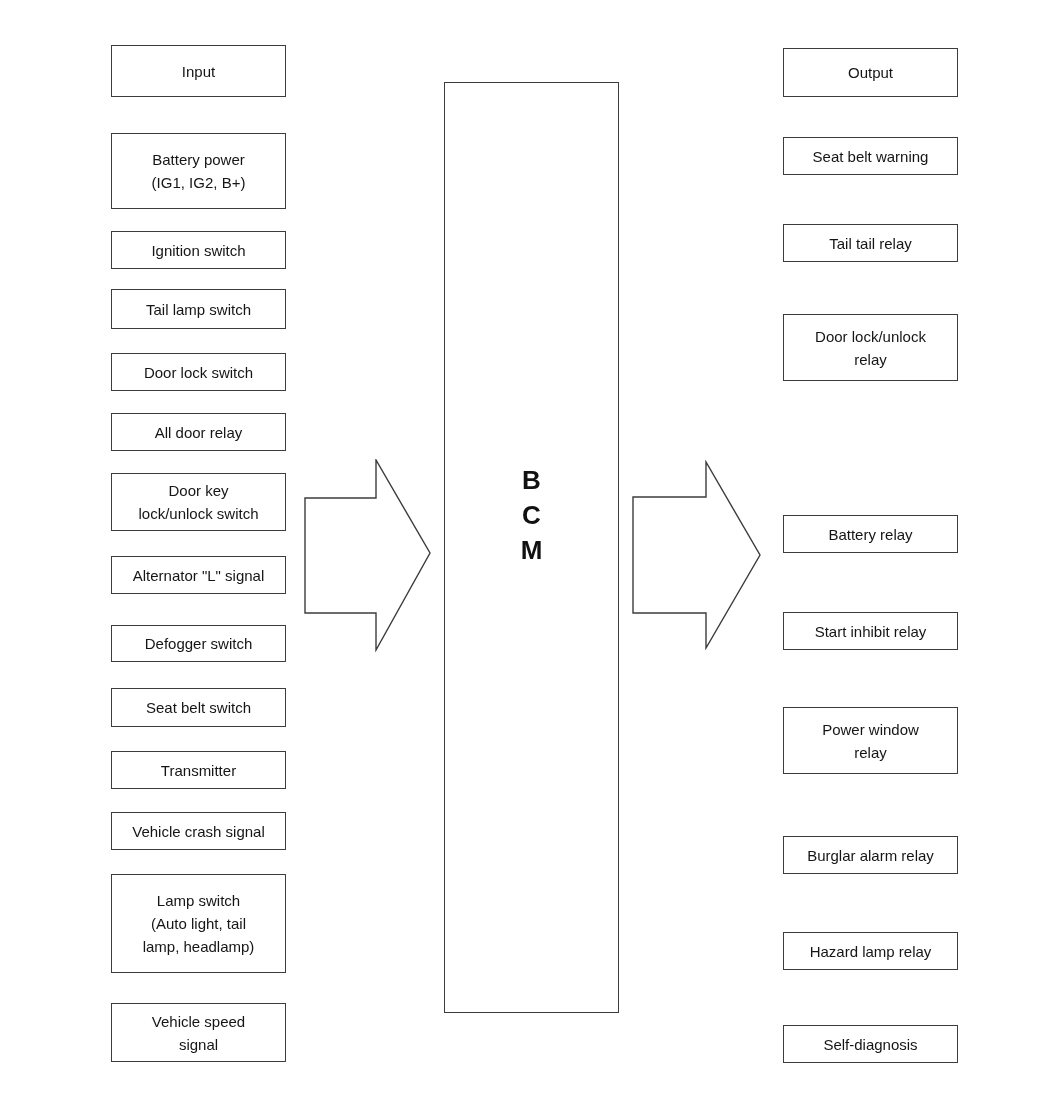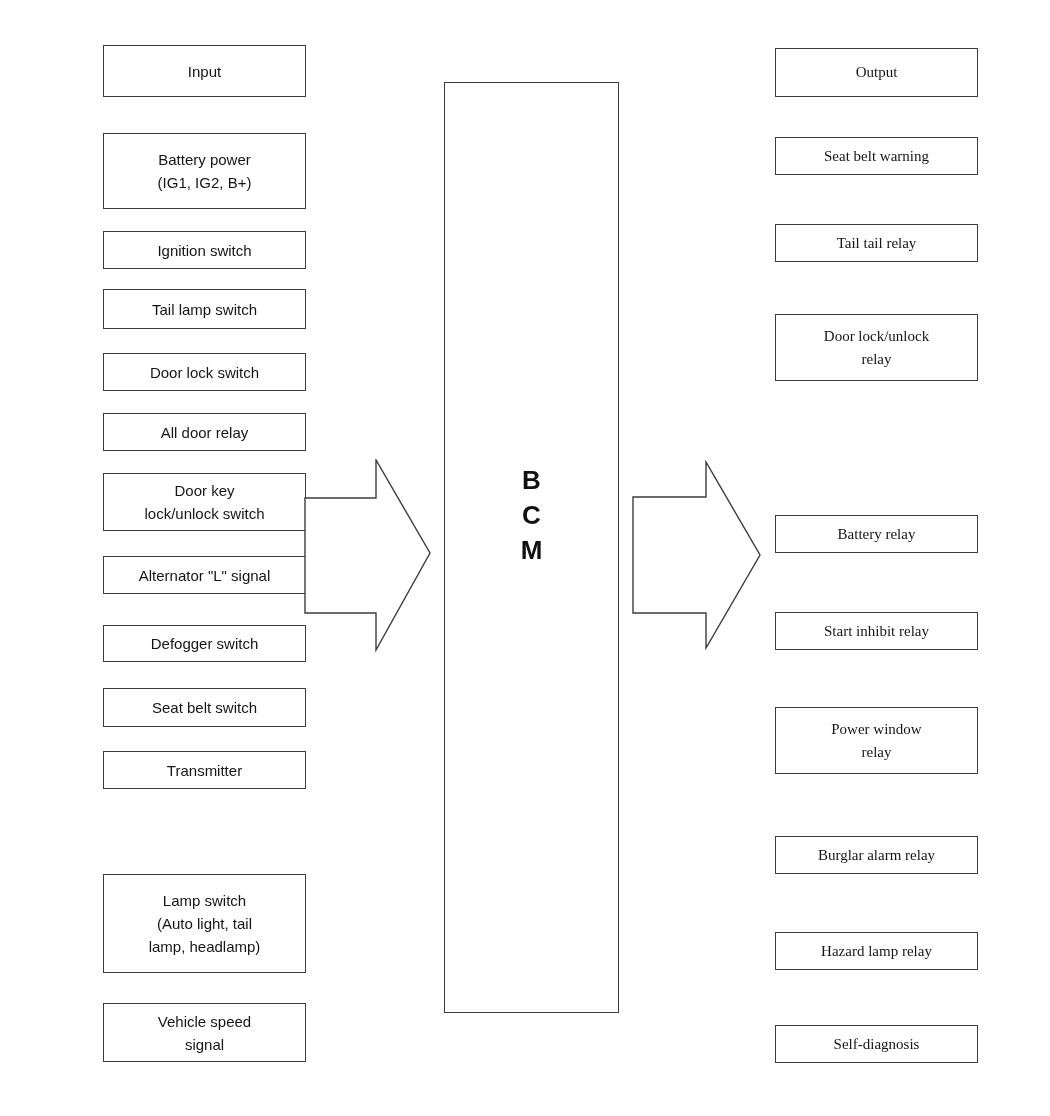--- a/index.html
+++ b/index.html
@@ -7,34 +7,35 @@
     position: relative;
     width: 1050px;
     height: 1116px;
     background: #ffffff;
     font-family: "Liberation Sans", sans-serif;
     color: #151515;
     overflow: hidden;
   }
   .box {
     position: absolute;
-    width: 203px;
+    width: 175px;
     box-sizing: border-box;
     border: 1.5px solid #3c3c3c;
     background: #ffffff;
     display: flex;
     align-items: center;
     justify-content: center;
     text-align: center;
     font-size: 15px;
     line-height: 23px;
     white-space: pre-line;
+    margin-left: 8px;
   }
   .col-left  { left: 103px; }
-  .col-right { left: 775px; font-family: Liberation Serif, serif; }
+  .col-right { left: 775px; }
   .bcm-box {
     position: absolute;
     left: 444px;
     top: 82px;
     width: 175px;
     height: 931px;
     box-sizing: border-box;
     border: 1.5px solid #3c3c3c;
     background: #ffffff;
   }
@@ -63,20 +64,21 @@
   <div class="box col-left" style="top:231px;height:38px">Ignition switch</div>
   <div class="box col-left" style="top:353px;height:38px">Door lock switch</div>
   <div class="box col-left" style="top:289px;height:40px">Tail lamp switch</div>
   <div class="box col-left" style="top:413px;height:38px">All door relay</div>
   <div class="box col-left" style="top:473px;height:58px">Door key
 lock/unlock switch</div>
   <div class="box col-left" style="top:556px;height:38px">Alternator "L" signal</div>
   <div class="box col-left" style="top:625px;height:37px">Defogger switch</div>
   <div class="box col-left" style="top:688px;height:39px">Seat belt switch</div>
   <div class="box col-left" style="top:751px;height:38px">Transmitter</div>
+  <div class="box col-left" style="top:812px;height:38px">Vehicle crash signal</div>
   <div class="box col-left" style="top:874px;height:99px">Lamp switch
 (Auto light, tail
 lamp, headlamp)</div>
   <div class="box col-left" style="top:1003px;height:59px">Vehicle speed
 signal</div>
 
   <svg class="arrow" style="left:304px;top:459px" width="128" height="193" viewBox="0 0 128 193">
     <polygon points="1,39 72,39 72,1 126,94 72,191 72,154 1,154" fill="#ffffff" stroke="#3c3c3c" stroke-width="1.4"></polygon>
   </svg>
 

